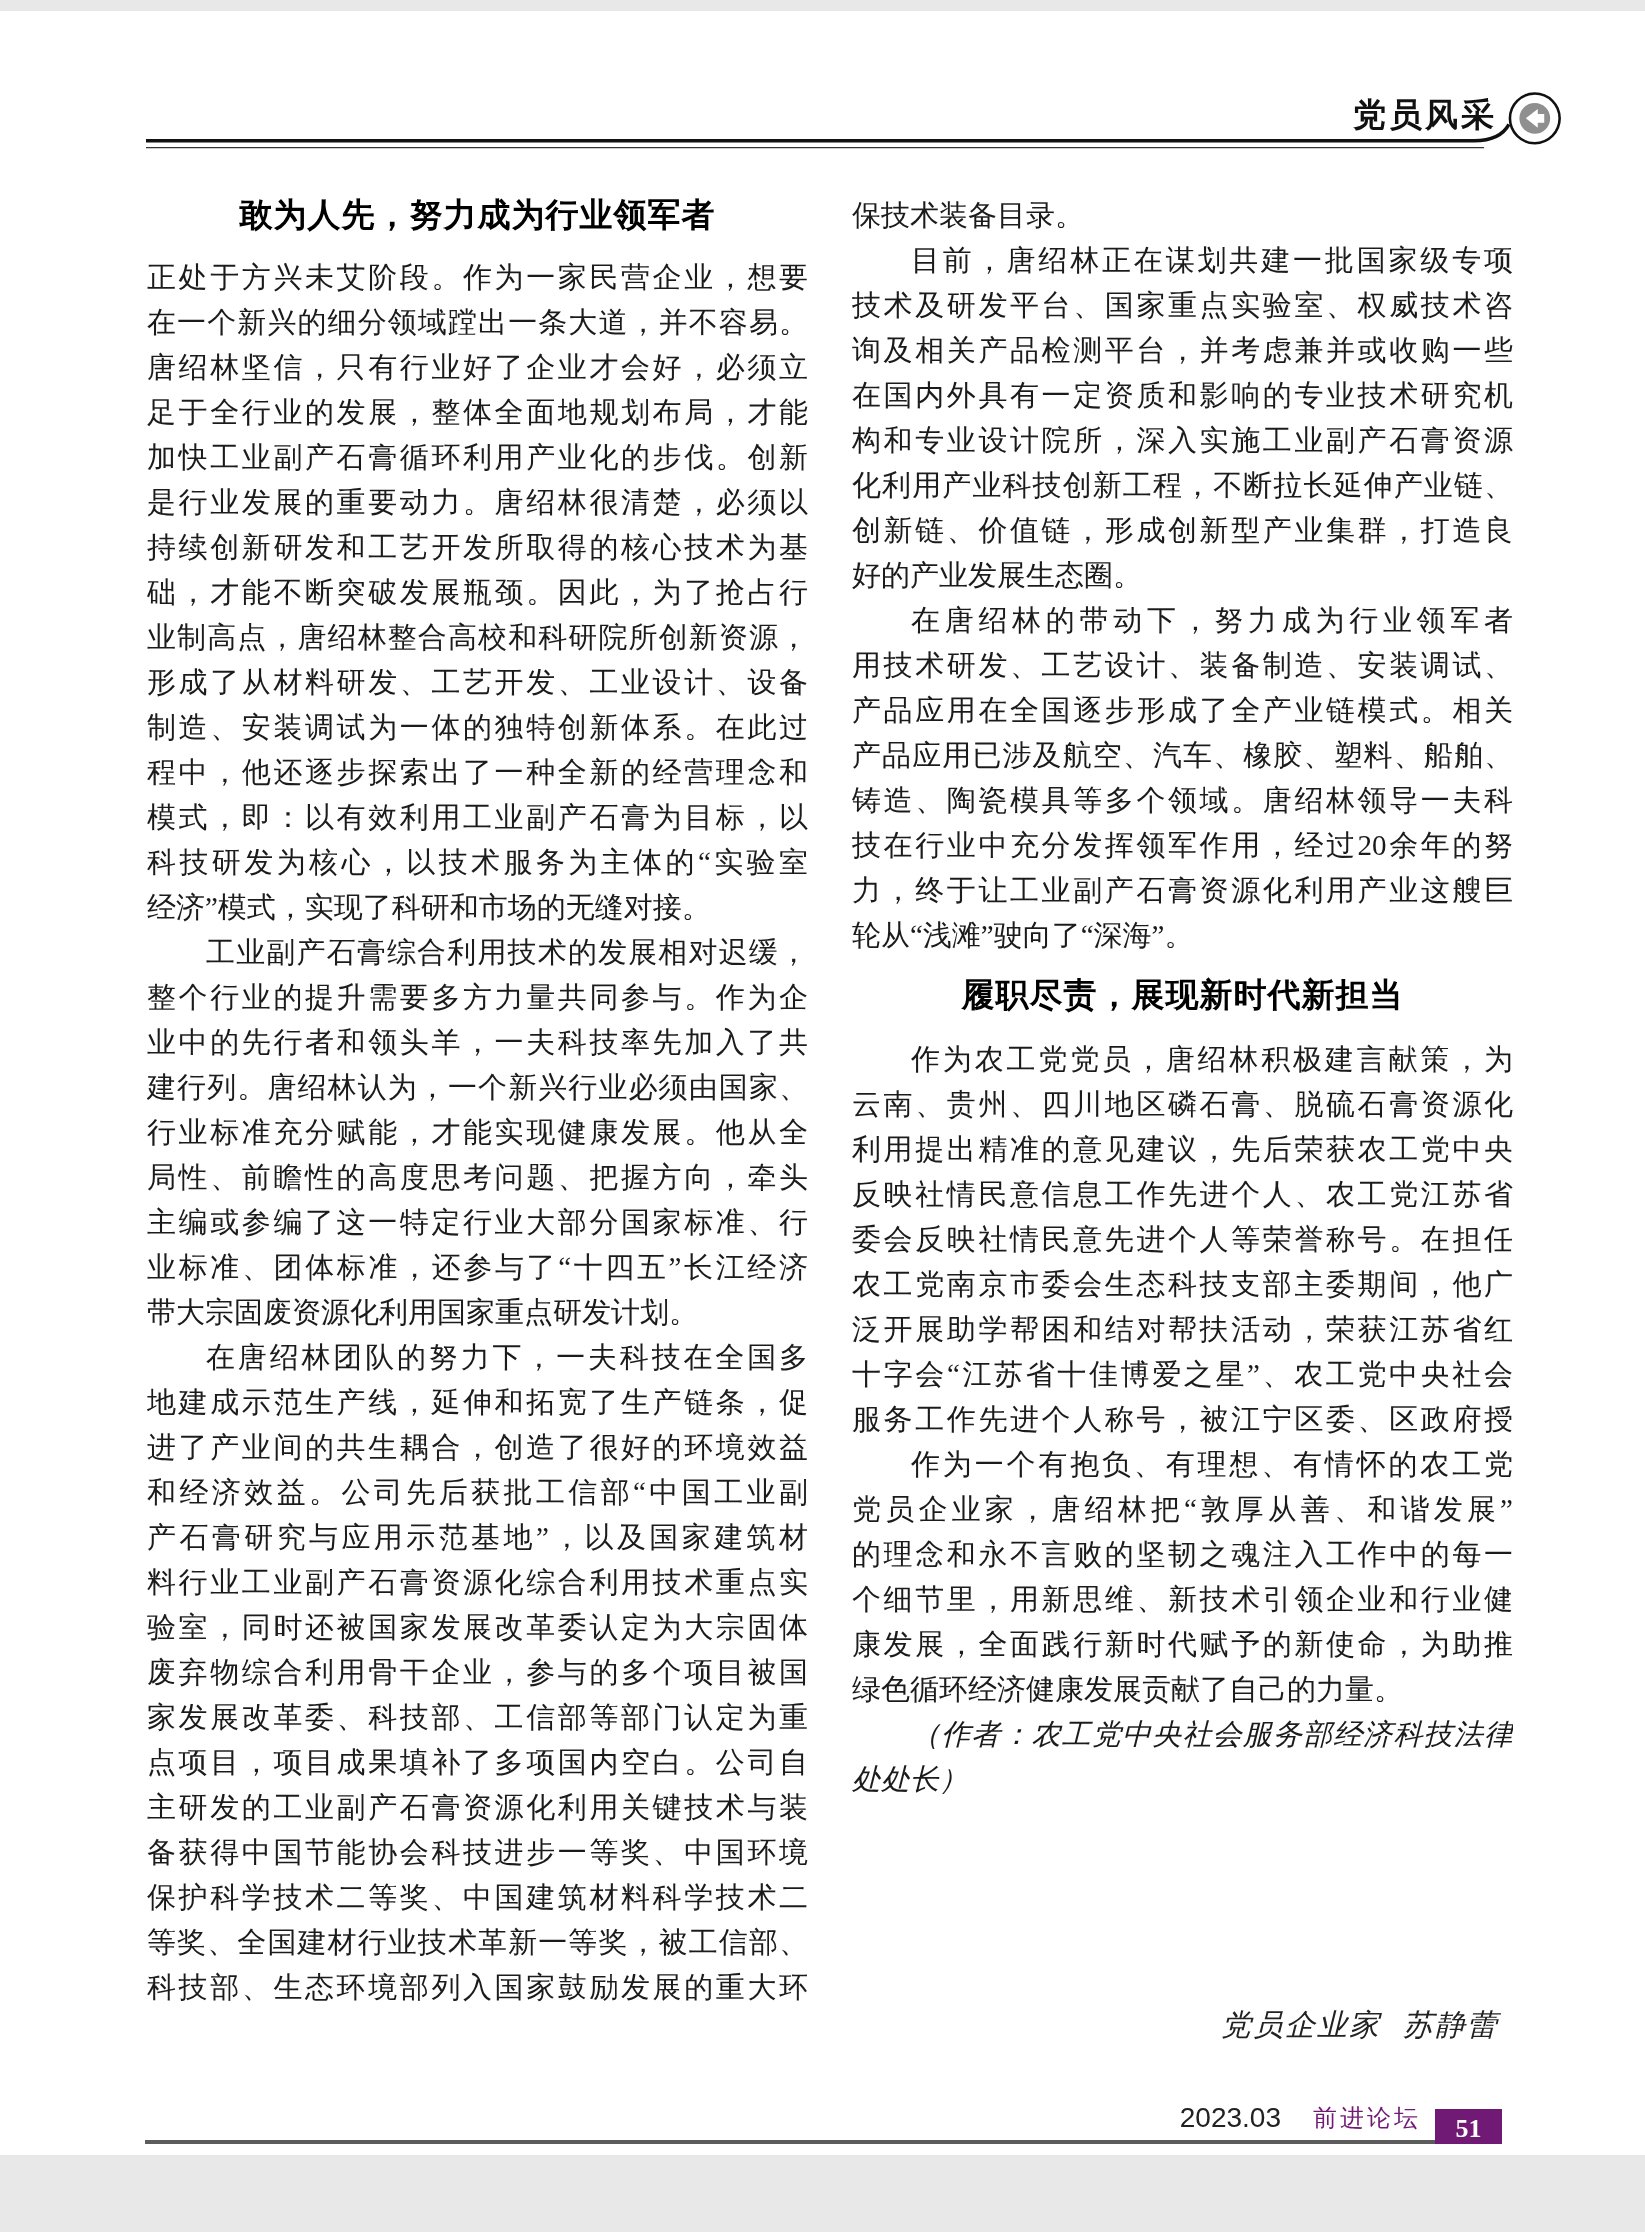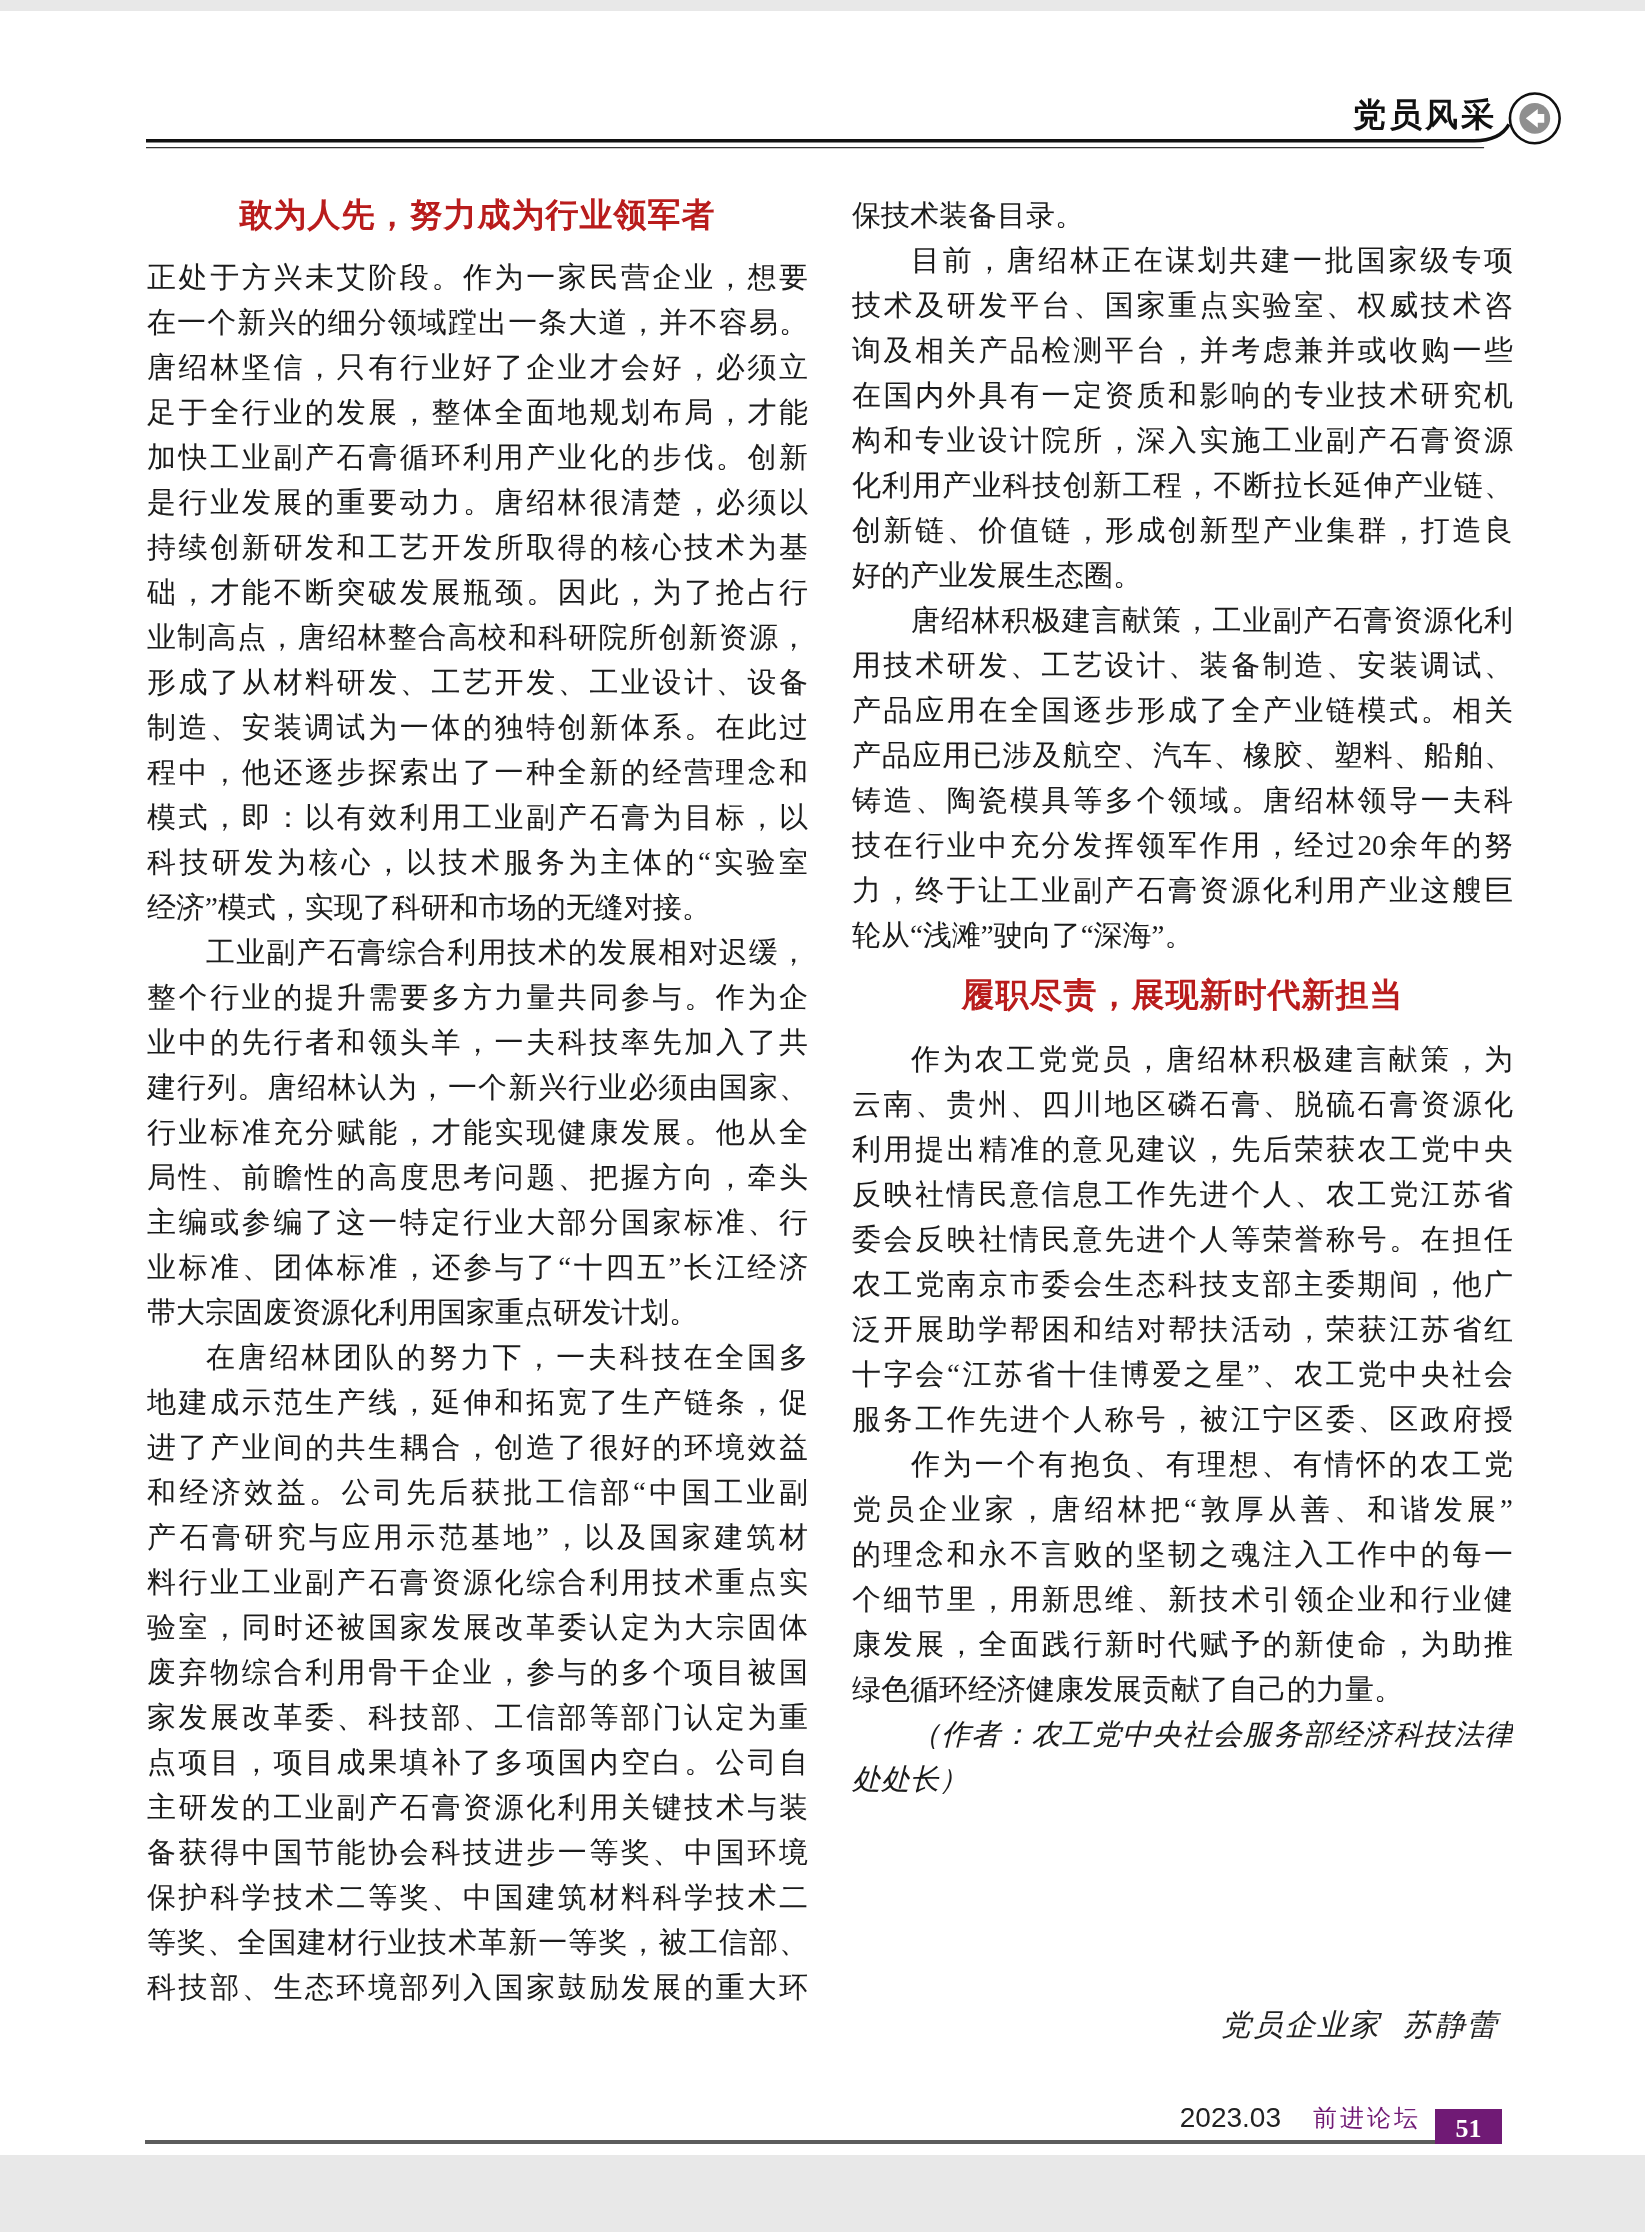--- a/index.html
+++ b/index.html
@@ -21,21 +21,21 @@
   .col-right { left:852px; }
   .line {
     font-size:29px; line-height:45px; height:45px;
     text-align:justify; overflow:hidden; color:#1b1b1b;
   }
   .line.j { text-align-last:justify; }
   .line.indent { text-indent:59px; }
   .line.kaiti { font-style:italic; }
   .col-heading {
     font-size:33px; font-weight:bold; line-height:45px;
-    text-align:center; letter-spacing:1px; color:#b91c1c;
+    text-align:center; letter-spacing:1px; color:#000000;
     margin:0 0 17px 0;
   }
   .col-heading.mt { margin-top:15px; margin-bottom:19px; }
   
   .editor-line {
     position:absolute; top:1994px; right:147px;
     font-size:30px; font-style:italic; letter-spacing:2px; color:#222;
   }
   .editor-line .gap { display:inline-block; width:22px; }
   
@@ -124,21 +124,21 @@
   <div class="col col-right">
       <div class="line">保技术装备目录。</div>
       <div class="line j indent">目前，唐绍林正在谋划共建一批国家级专项</div>
       <div class="line j">技术及研发平台、国家重点实验室、权威技术咨</div>
       <div class="line j">询及相关产品检测平台，并考虑兼并或收购一些</div>
       <div class="line j">在国内外具有一定资质和影响的专业技术研究机</div>
       <div class="line j">构和专业设计院所，深入实施工业副产石膏资源</div>
       <div class="line j">化利用产业科技创新工程，不断拉长延伸产业链、</div>
       <div class="line j">创新链、价值链，形成创新型产业集群，打造良</div>
       <div class="line">好的产业发展生态圈。</div>
-      <div class="line j indent">唐绍林积极建言献策，工业副产石膏资源化利</div>
+      <div class="line j indent">在唐绍林的带动下，努力成为行业领军者</div>
       <div class="line j">用技术研发、工艺设计、装备制造、安装调试、</div>
       <div class="line j">产品应用在全国逐步形成了全产业链模式。相关</div>
       <div class="line j">产品应用已涉及航空、汽车、橡胶、塑料、船舶、</div>
       <div class="line j">铸造、陶瓷模具等多个领域。唐绍林领导一夫科</div>
       <div class="line j">技在行业中充分发挥领军作用，经过20余年的努</div>
       <div class="line j">力，终于让工业副产石膏资源化利用产业这艘巨</div>
       <div class="line">轮从“浅滩”驶向了“深海”。</div>
       <div class="col-heading mt">履职尽责，展现新时代新担当</div>
       <div class="line j indent">作为农工党党员，唐绍林积极建言献策，为</div>
       <div class="line j">云南、贵州、四川地区磷石膏、脱硫石膏资源化</div>

